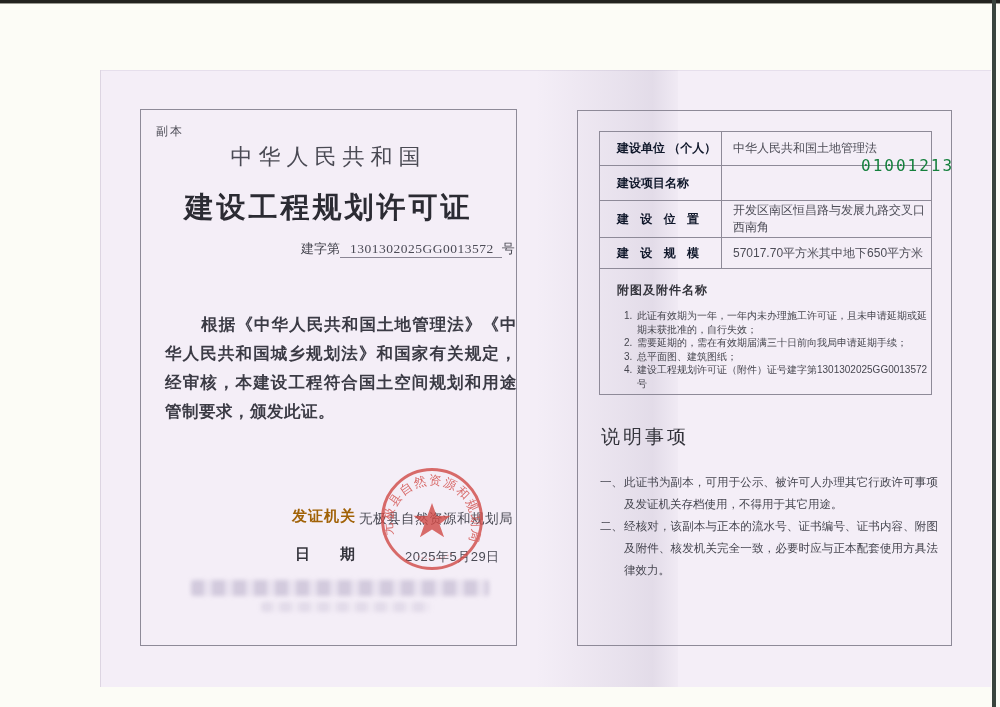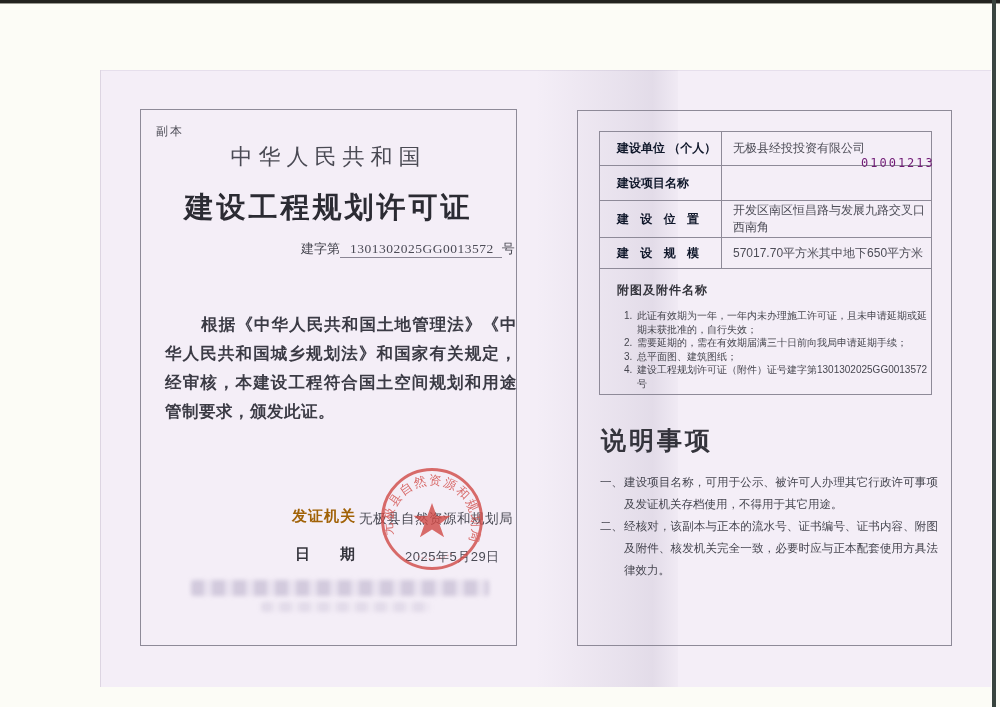--- a/index.html
+++ b/index.html
@@ -57,40 +57,40 @@
     filter:blur(2px);
   }
   .ghost-band2{
     position:absolute;left:120px;top:492px;width:170px;height:10px;border-radius:3px;
     background:repeating-linear-gradient(90deg, rgba(146,134,172,0.18) 0 11px, rgba(146,134,172,0.05) 11px 19px);
     filter:blur(2px);
   }
 
   
   .serial{position:absolute;left:760px;top:86px;font-family:"DejaVu Sans Mono",monospace;
-    font-size:12px;letter-spacing:2px;color:#701a75;z-index:4;}
+    font-size:16px;letter-spacing:2px;color:#15803d;z-index:4;}
 
   .tbl{position:absolute;left:21px;top:20px;width:331px;height:262px;border:1px solid #8e8a98;}
   .trow{display:flex;border-bottom:1px solid #8e8a98;}
   .trow.r1{height:33px;}
   .trow.r2{height:34px;gap:43px;}
   .trow.r3{height:36px;}
   .trow.r4{height:30px;}
   .tlabel{flex:0 0 104px;border-right:1px solid #8e8a98;display:flex;align-items:center;
     padding-left:17px;font-size:12px;font-weight:bold;color:#0f172a;white-space:pre;}
   .tvalue{flex:1;display:flex;align-items:center;padding-left:11px;font-size:12px;color:#4d4d57;}
   .trow.r3 .tlabel,.trow.r4 .tlabel{letter-spacing:4px;}
 
   .attach-header{padding:13px 0 0 17px;font-size:12px;font-weight:bold;color:#35353d;letter-spacing:1px;}
   .attach-list{margin:10px 0 0 24px;font-size:10px;line-height:13.5px;color:#46464f;}
   .attach-item{display:flex;}
   .attach-item .no{flex:0 0 13px;}
   .attach-item .txt{flex:1;padding-right:2px;}
 
-  .notes-title{position:absolute;left:23px;top:313px;font-size:25px;font-weight:700;letter-spacing:3px;color:#34343c;}
+  .notes-title{position:absolute;left:23px;top:313px;font-size:19px;font-weight:400;letter-spacing:3px;color:#34343c;}
   .notes{position:absolute;left:22px;top:360px;width:338px;font-size:11.5px;line-height:22px;color:#45454f;}
   .note-item{display:flex;}
   .note-item .idx{flex:0 0 24px;}
   .note-item .txt{flex:1;text-align:justify;}
 </style>
 </head>
 <body>
 
 <div class="edge-top"></div>
 <div class="edge-top2"></div>
@@ -133,21 +133,21 @@
 
     <div class="ghost-band"></div>
     <div class="ghost-band2"></div>
   </div>
 
   <div class="page page-right">
 
     <div class="tbl">
       <div class="trow r1">
         <div class="tlabel">建设单位 （个人）</div>
-        <div class="tvalue">无极县经投投资有限公司</div>
+        <div class="tvalue">中华人民共和国土地管理法</div>
       </div>
       <div class="trow r2">
         <div class="tlabel">建设项目名称</div>
       </div>
       <div class="trow r3">
         <div class="tlabel">建 设 位 置</div>
         <div class="tvalue">开发区南区恒昌路与发展九路交叉口西南角</div>
       </div>
       <div class="trow r4">
         <div class="tlabel">建 设 规 模</div>
@@ -172,21 +172,21 @@
           <span class="no">4.</span>
           <span class="txt">建设工程规划许可证（附件）证号建字第1301302025GG0013572号</span>
         </div>
       </div>
     </div>
 
     <div class="notes-title">说明事项</div>
     <div class="notes">
       <div class="note-item">
         <span class="idx">一、</span>
-        <span class="txt">建设项目名称，可用于公示、被许可人办理其它行政许可事项及发证机关存档使用，不得用于其它用途。</span>
+        <span class="txt">此证书为副本，可用于公示、被许可人办理其它行政许可事项及发证机关存档使用，不得用于其它用途。</span>
       </div>
       <div class="note-item">
         <span class="idx">二、</span>
         <span class="txt">经核对，该副本与正本的流水号、证书编号、证书内容、附图及附件、核发机关完全一致，必要时应与正本配套使用方具法律效力。</span>
       </div>
     </div>
 
   </div>
 </div>
 

